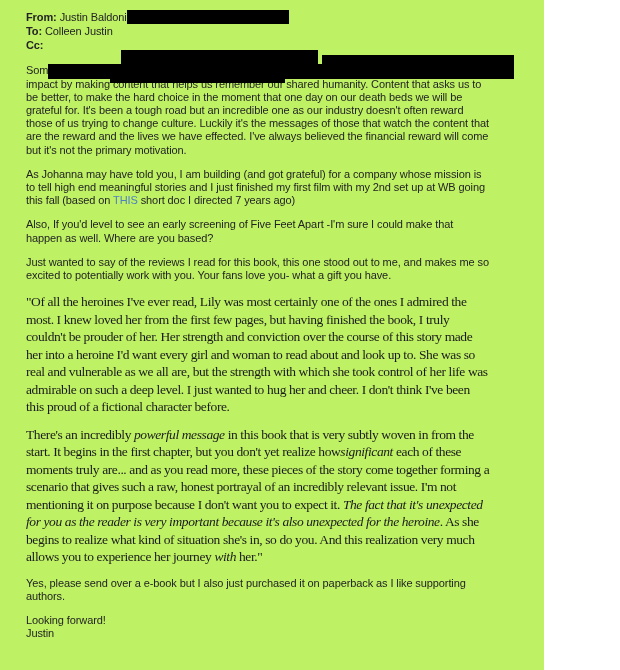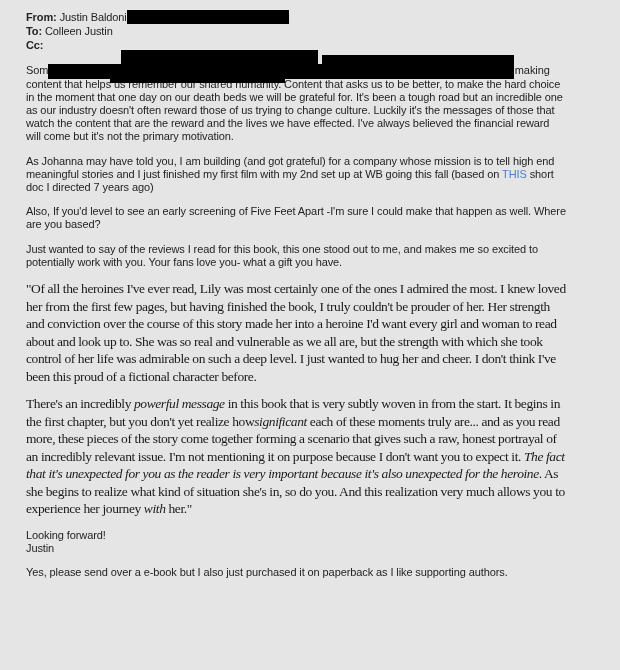--- a/index.html
+++ b/index.html
@@ -2,25 +2,25 @@
 <html><head>
 <meta charset="utf-8">
 <style>
   html, body {
     margin: 0;
     padding: 0;
     background: #ffffff;
   }
   .page {
     position: relative;
-    width: 620px;
+    width: 544px;
     height: 670px;
     box-sizing: border-box;
     padding: 10px 54px 0 26px;
-    background: #e5e5e5;
+    background: #bef264;
     overflow: hidden;
   }
   .sans {
     font-family: "Liberation Sans", "DejaVu Sans", sans-serif;
     font-size: 11px;
     line-height: 13.2px;
     letter-spacing: -0.1px;
     color: #232323;
   }
   .serif {
@@ -86,17 +86,17 @@
   <p class="sans"><span>As Johanna may have told you, I am building (and got grateful) for a company whose mission is to tell high end meaningful stories and I just finished my first film with my 2nd set up at WB going this fall (based on </span><span class="link">THIS</span><span> short doc I directed 7 years ago)</span></p>
 
   <p class="sans">Also, If you'd level to see an early screening of Five Feet Apart -I'm sure I could make that happen as well. Where are you based?</p>
 
   <p class="sans">Just wanted to say of the reviews I read for this book, this one stood out to me, and makes me so excited to potentially work with you. Your fans love you- what a gift you have.</p>
 
   <p class="serif">"Of all the heroines I've ever read, Lily was most certainly one of the ones I admired the most. I knew loved her from the first few pages, but having finished the book, I truly couldn't be prouder of her. Her strength and conviction over the course of this story made her into a heroine I'd want every girl and woman to read about and look up to. She was so real and vulnerable as we all are, but the strength with which she took control of her life was admirable on such a deep level. I just wanted to hug her and cheer. I don't think I've been this proud of a fictional character before.</p>
 
   <p class="serif"><span>There's an incredibly </span><span class="it">powerful message</span><span> in this book that is very subtly woven in from the start. It begins in the first chapter, but you don't yet realize how</span><span class="it">significant</span><span> each of these moments truly are... and as you read more, these pieces of the story come together forming a scenario that gives such a raw, honest portrayal of an incredibly relevant issue. I'm not mentioning it on purpose because I don't want you to expect it. </span><span class="it">The fact that it's unexpected for you as the reader is very important because it's also unexpected for the heroine</span><span>. As she begins to realize what kind of situation she's in, so do you. And this realization very much allows you to experience her journey </span><span class="it">with</span><span> her."</span></p>
 
+  <p class="sans">Yes, please send over a e-book but I also just purchased it on paperback as I like supporting authors.</p>
+
   <p class="sans closing-block"><span>Looking forward!</span><br><span>Justin</span></p>
-
-  <p class="sans">Yes, please send over a e-book but I also just purchased it on paperback as I like supporting authors.</p>
 
 </div>
 
 </body></html>

